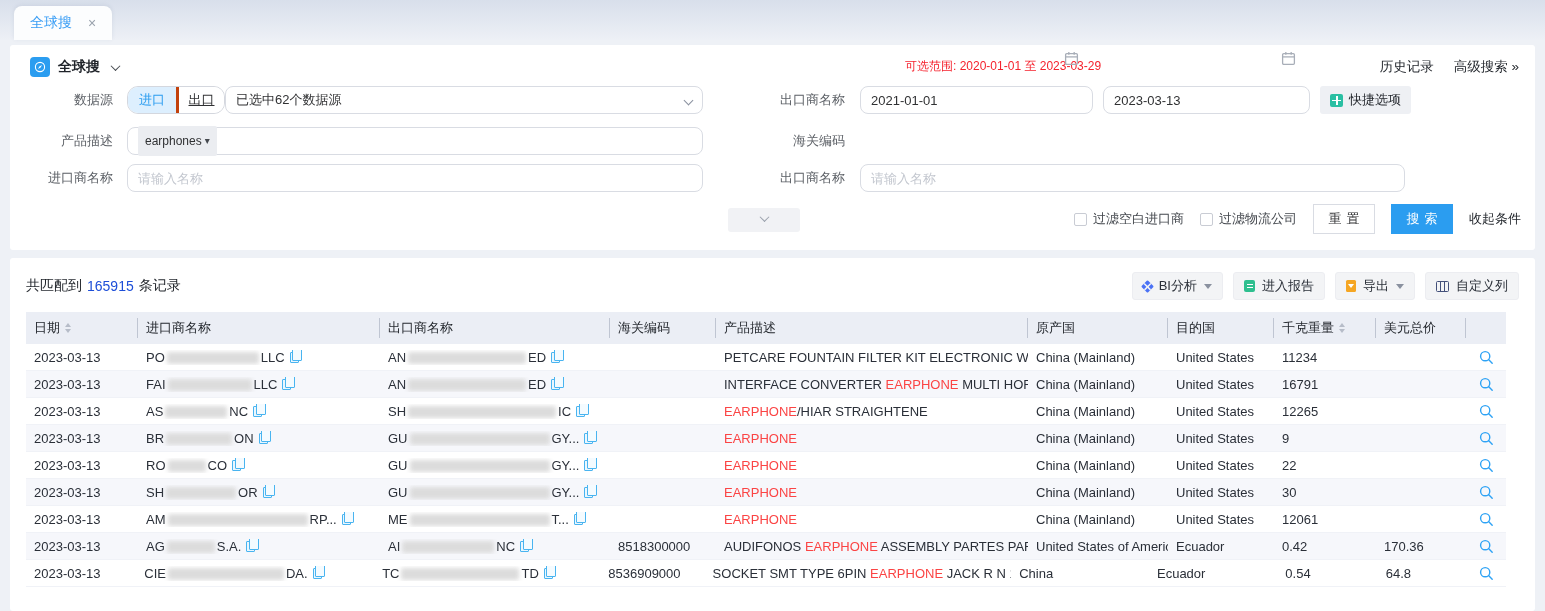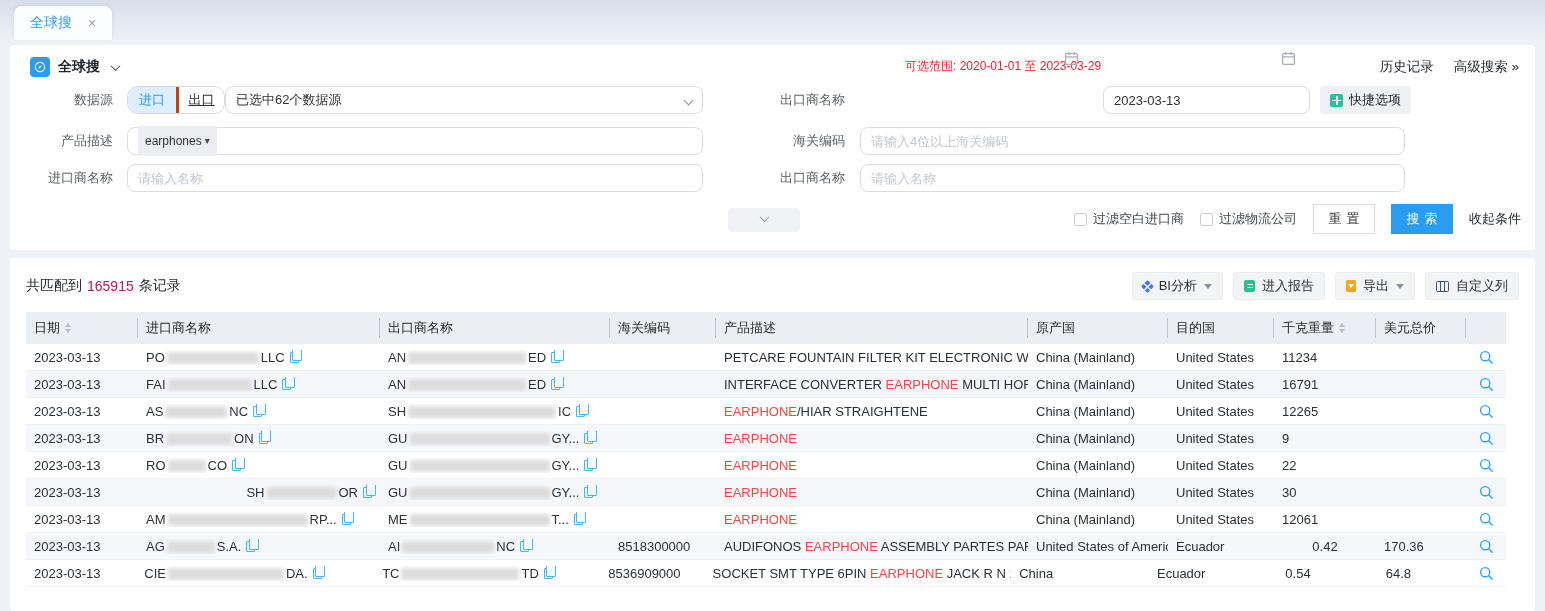--- a/index.html
+++ b/index.html
@@ -61,21 +61,21 @@
   .cb-box { width:13px; height:13px; border:1px solid #c9ccd4; border-radius:2px; background:#fff; }
   .btn { height:30px; min-width:62px; border-radius:0; display:flex; align-items:center; justify-content:center; cursor:pointer; letter-spacing:5px; padding:0 8px 0 13px; }
   .btn-reset { background:#fff; border:1px solid #d9dce3; color:#303133; }
   .btn-search { background:#2b9df0; color:#fff; border:1px solid #2b9df0; }
   .collapse-link { color:#1f2329; cursor:pointer; letter-spacing:0; }
 
   
   .results-panel { margin-top:8px; height:353px; padding:14px 16px; overflow:hidden; }
   .results-head { display:flex; }
   .match-line { font-size:14px; color:#1f2329; display:flex; gap:5px; align-items:center; }
-  .match-line .red { color:#be185d; }
+  .match-line .red { color:#1d4ed8; }
   .results-toolbar { margin-left:auto; display:flex; gap:10px; }
   .tb-btn { height:28px; background:#f3f4f6; border:1px solid #ecedf1; border-radius:3px; display:flex; align-items:center; padding:0 10px; cursor:pointer; color:#2a2f38; }
   .tbi { display:inline-block; position:relative; margin-right:7px; }
   .bi-analysis-icon { width:9px; height:9px; background:#4a71f5; transform:rotate(45deg); border-radius:1px; }
   .bi-analysis-icon::after { content:""; position:absolute; inset:0;
      background:linear-gradient(#f3f4f6,#f3f4f6) center/100% 1.5px no-repeat,
                 linear-gradient(#f3f4f6,#f3f4f6) center/1.5px 100% no-repeat; }
   .report-icon { width:11px; height:12px; background:#2ebf8f; border-radius:2px; }
   .report-icon::after { content:""; position:absolute; left:2.5px; top:3.5px; width:6px; height:1.5px; background:#fff; box-shadow:0 3px 0 #fff; }
   .export-icon { width:10px; height:12px; background:#f5a623; border-radius:1.5px; }
@@ -140,20 +140,21 @@
     <div class="toggle-group">
       <div class="toggle-seg active">进口</div>
       <div class="toggle-seg">出口</div>
     </div>
     <div class="f-input select-box">
       <span>已选中62个数据源</span>
       <span class="select-chev"></span>
     </div>
 
     <div class="form-label lab-right" style="top:41px">出口商名称</div>
+    <input class="f-input date-input" style="left: 850px; top: 41px; width: 233px;" value="2021-01-01">
     <svg class="cal-icon" style="left:1054px" width="15" height="15" viewBox="0 0 14 14" fill="none" stroke="#a8aeb8" stroke-width="1.2">
         <rect x="1.5" y="2.5" width="11" height="10" rx="1"></rect>
         <line x1="1.5" y1="5.5" x2="12.5" y2="5.5"></line>
         <line x1="4.5" y1="1" x2="4.5" y2="3.5"></line>
         <line x1="9.5" y1="1" x2="9.5" y2="3.5"></line>
       </svg>
     <input class="f-input date-input" style="left: 1093px; top: 41px; width: 207px;" value="2023-03-13">
     <svg class="cal-icon" style="left:1271px" width="15" height="15" viewBox="0 0 14 14" fill="none" stroke="#a8aeb8" stroke-width="1.2">
         <rect x="1.5" y="2.5" width="11" height="10" rx="1"></rect>
         <line x1="1.5" y1="5.5" x2="12.5" y2="5.5"></line>
@@ -167,21 +168,20 @@
 
     <div class="form-label lab-left" style="top:82px">产品描述</div>
     <div class="f-input product-field">
       <span class="kw-tag">
         <span>earphones</span>
         <span class="kw-caret">▾</span>
       </span>
     </div>
 
     <div class="form-label lab-right" style="top:82px">海关编码</div>
-    <input class="f-input" style="left: 850px; top: 82px; width: 545px;" placeholder="请输入4位以上海关编码">
 
     <div class="form-label lab-left" style="top:119px">进口商名称</div>
     <input class="f-input" style="left: 117px; top: 119px; width: 576px;" placeholder="请输入名称">
 
     <div class="form-label lab-right" style="top:119px">出口商名称</div>
     <input class="f-input" style="left: 850px; top: 119px; width: 545px;" placeholder="请输入名称">
 
     <div class="collapse-toggle">
       <span class="chev"></span>
     </div>
@@ -366,21 +366,21 @@
               <span class="mag">
                 <svg width="15" height="15" viewBox="0 0 15 15">
                   <circle cx="6.2" cy="6.2" r="4.6" fill="none" stroke="#2da2f5" stroke-width="1.4"></circle>
                   <line x1="9.8" y1="9.8" x2="13.2" y2="13.2" stroke="#2da2f5" stroke-width="1.4" stroke-linecap="round"></line>
                 </svg>
               </span>
             </div>
           </div>
           <div class="tr alt">
             <div class="td" style="width: 112px;">2023-03-13</div>
-            <div class="td" style="width: 242px; text-align: right;"><span class="npart">SH</span><span class="blur" style="width: 70px;"></span><span class="npart">OR</span><span class="copy-icon"></span></div>
+            <div class="td" style="width: 242px;"><span class="npart">SH</span><span class="blur" style="width: 70px;"></span><span class="npart">OR</span><span class="copy-icon"></span></div>
             <div class="td" style="width: 230px;"><span class="npart">GU</span><span class="blur" style="width: 140px;"></span><span class="npart">GY...</span><span class="copy-icon"></span></div>
             <div class="td" style="width: 106px;"></div>
             <div class="td product" style="width: 312px;"><span class="hl">EARPHONE</span></div>
             <div class="td" style="width: 140px;">China (Mainland)</div>
             <div class="td" style="width: 106px;">United States</div>
             <div class="td" style="width: 102px;">30</div>
             <div class="td" style="width: 90px;"></div>
             <div class="td action" style="width: 40px;">
               <span class="mag">
                 <svg width="15" height="15" viewBox="0 0 15 15">
@@ -410,21 +410,21 @@
             </div>
           </div>
           <div class="tr alt">
             <div class="td" style="width: 112px;">2023-03-13</div>
             <div class="td" style="width: 242px;"><span class="npart">AG</span><span class="blur" style="width: 48px;"></span><span class="npart">S.A.</span><span class="copy-icon"></span></div>
             <div class="td" style="width: 230px;"><span class="npart">AI</span><span class="blur" style="width: 92px;"></span><span class="npart">NC</span><span class="copy-icon"></span></div>
             <div class="td" style="width: 106px;">8518300000</div>
             <div class="td product" style="width: 312px;"><span>AUDIFONOS </span><span class="hl">EARPHONE</span><span> ASSEMBLY PARTES PARA AVIO...</span></div>
             <div class="td" style="width: 140px;">United States of America</div>
             <div class="td" style="width: 106px;">Ecuador</div>
-            <div class="td" style="width: 102px; text-align: center;">0.42</div>
+            <div class="td" style="width: 102px;">0.42</div>
             <div class="td" style="width: 90px;">170.36</div>
             <div class="td action" style="width: 40px;">
               <span class="mag">
                 <svg width="15" height="15" viewBox="0 0 15 15">
                   <circle cx="6.2" cy="6.2" r="4.6" fill="none" stroke="#2da2f5" stroke-width="1.4"></circle>
                   <line x1="9.8" y1="9.8" x2="13.2" y2="13.2" stroke="#2da2f5" stroke-width="1.4" stroke-linecap="round"></line>
                 </svg>
               </span>
             </div>
           </div>

